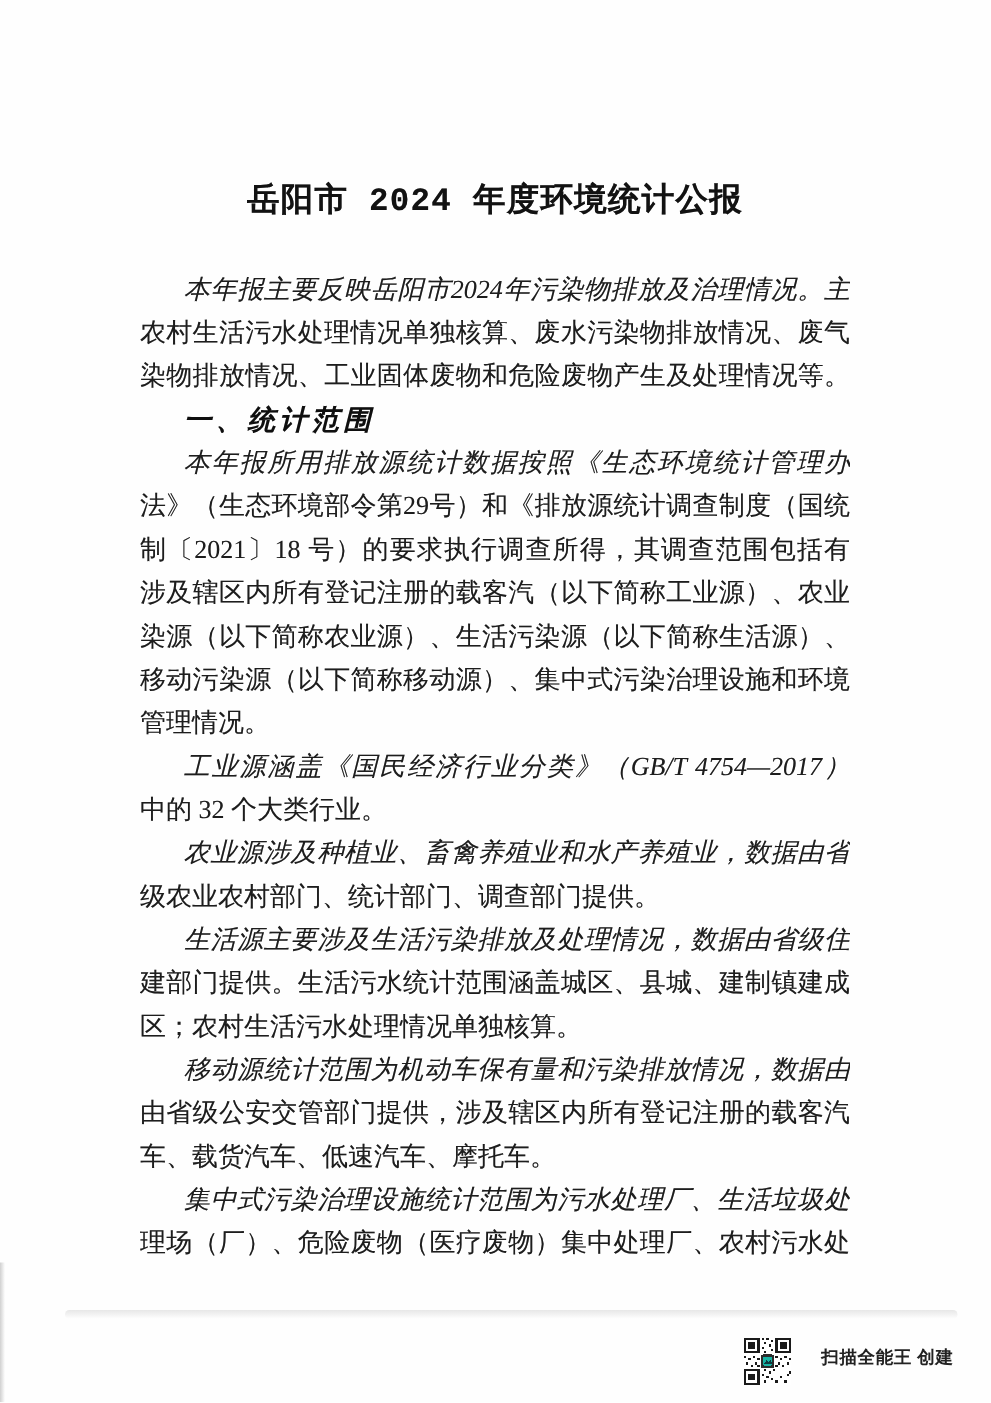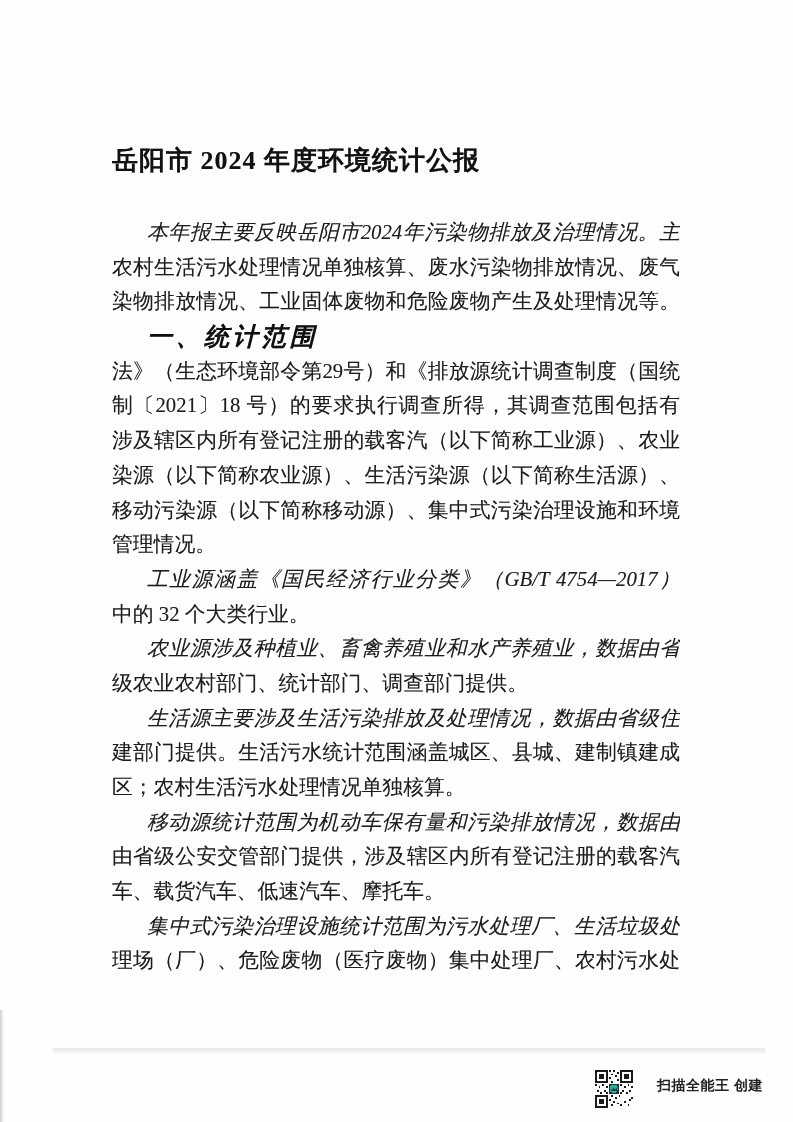--- a/index.html
+++ b/index.html
@@ -13,26 +13,28 @@
     height: 1122px;
     background: #fefefe;
     overflow: hidden;
     font-family: "Liberation Serif", "DejaVu Serif", serif;
   }
   .doc-title {
     position: absolute;
     top: 144px;
     left: 112px;
     width: 568px;
+    text-align: center;
     font-size: 26px;
     line-height: 34px;
     font-weight: 700;
     color: #121212;
     letter-spacing: 1px;
     text-shadow: 0 0 0.5px rgba(0,0,0,0.45);
+    font-family: Liberation Mono, monospace;
   }
   .textblock {
     position: absolute;
     top: 215px;
     left: 112px;
     width: 568px;
     color: #1d1d1d;
   }
   .line {
     height: 34.7px;
@@ -42,21 +44,21 @@
     text-shadow: 0 0 0.4px rgba(0,0,0,0.35);
   }
   .line.indent { text-indent: 35px; font-style: italic; }
   .line.fill {
     text-align: justify;
     text-align-last: justify;
   }
   .line.heading {
     font-family: "Liberation Sans", "DejaVu Sans", sans-serif;
     font-weight: 700;
-    font-size: 25px;
+    font-size: 22px;
     letter-spacing: 3.5px;
     color: #0f0f0f;
   }
   .watermark {
     position: absolute;
     left: 595px;
     top: 1068px;
     width: 190px;
     height: 44px;
   }
@@ -103,20 +105,21 @@
 <div class="page">
 
   <div class="doc-title">岳阳市 2024 年度环境统计公报</div>
 
   <div class="textblock">
 
   <div class="line indent fill">本年报主要反映岳阳市2024年污染物排放及治理情况。主</div>
       <div class="line fill">农村生活污水处理情况单独核算、废水污染物排放情况、废气污</div>
       <div class="line fill">染物排放情况、工业固体废物和危险废物产生及处理情况等。</div>
       <div class="line indent heading">一、统计范围</div>
+      <div class="line indent fill">本年报所用排放源统计数据按照《生态环境统计管理办</div>
       <div class="line fill">法》（生态环境部令第29号）和《排放源统计调查制度（国统</div>
       <div class="line fill">制〔2021〕18 号）的要求执行调查所得，其调查范围包括有</div>
       <div class="line fill">涉及辖区内所有登记注册的载客汽（以下简称工业源）、农业污</div>
       <div class="line fill">染源（以下简称农业源）、生活污染源（以下简称生活源）、</div>
       <div class="line fill">移动污染源（以下简称移动源）、集中式污染治理设施和环境</div>
       <div class="line">管理情况。</div>
       <div class="line indent fill">工业源涵盖《国民经济行业分类》（GB/T 4754—2017）</div>
       <div class="line">中的 32 个大类行业。</div>
       <div class="line indent fill">农业源涉及种植业、畜禽养殖业和水产养殖业，数据由省</div>
       <div class="line">级农业农村部门、统计部门、调查部门提供。</div>

